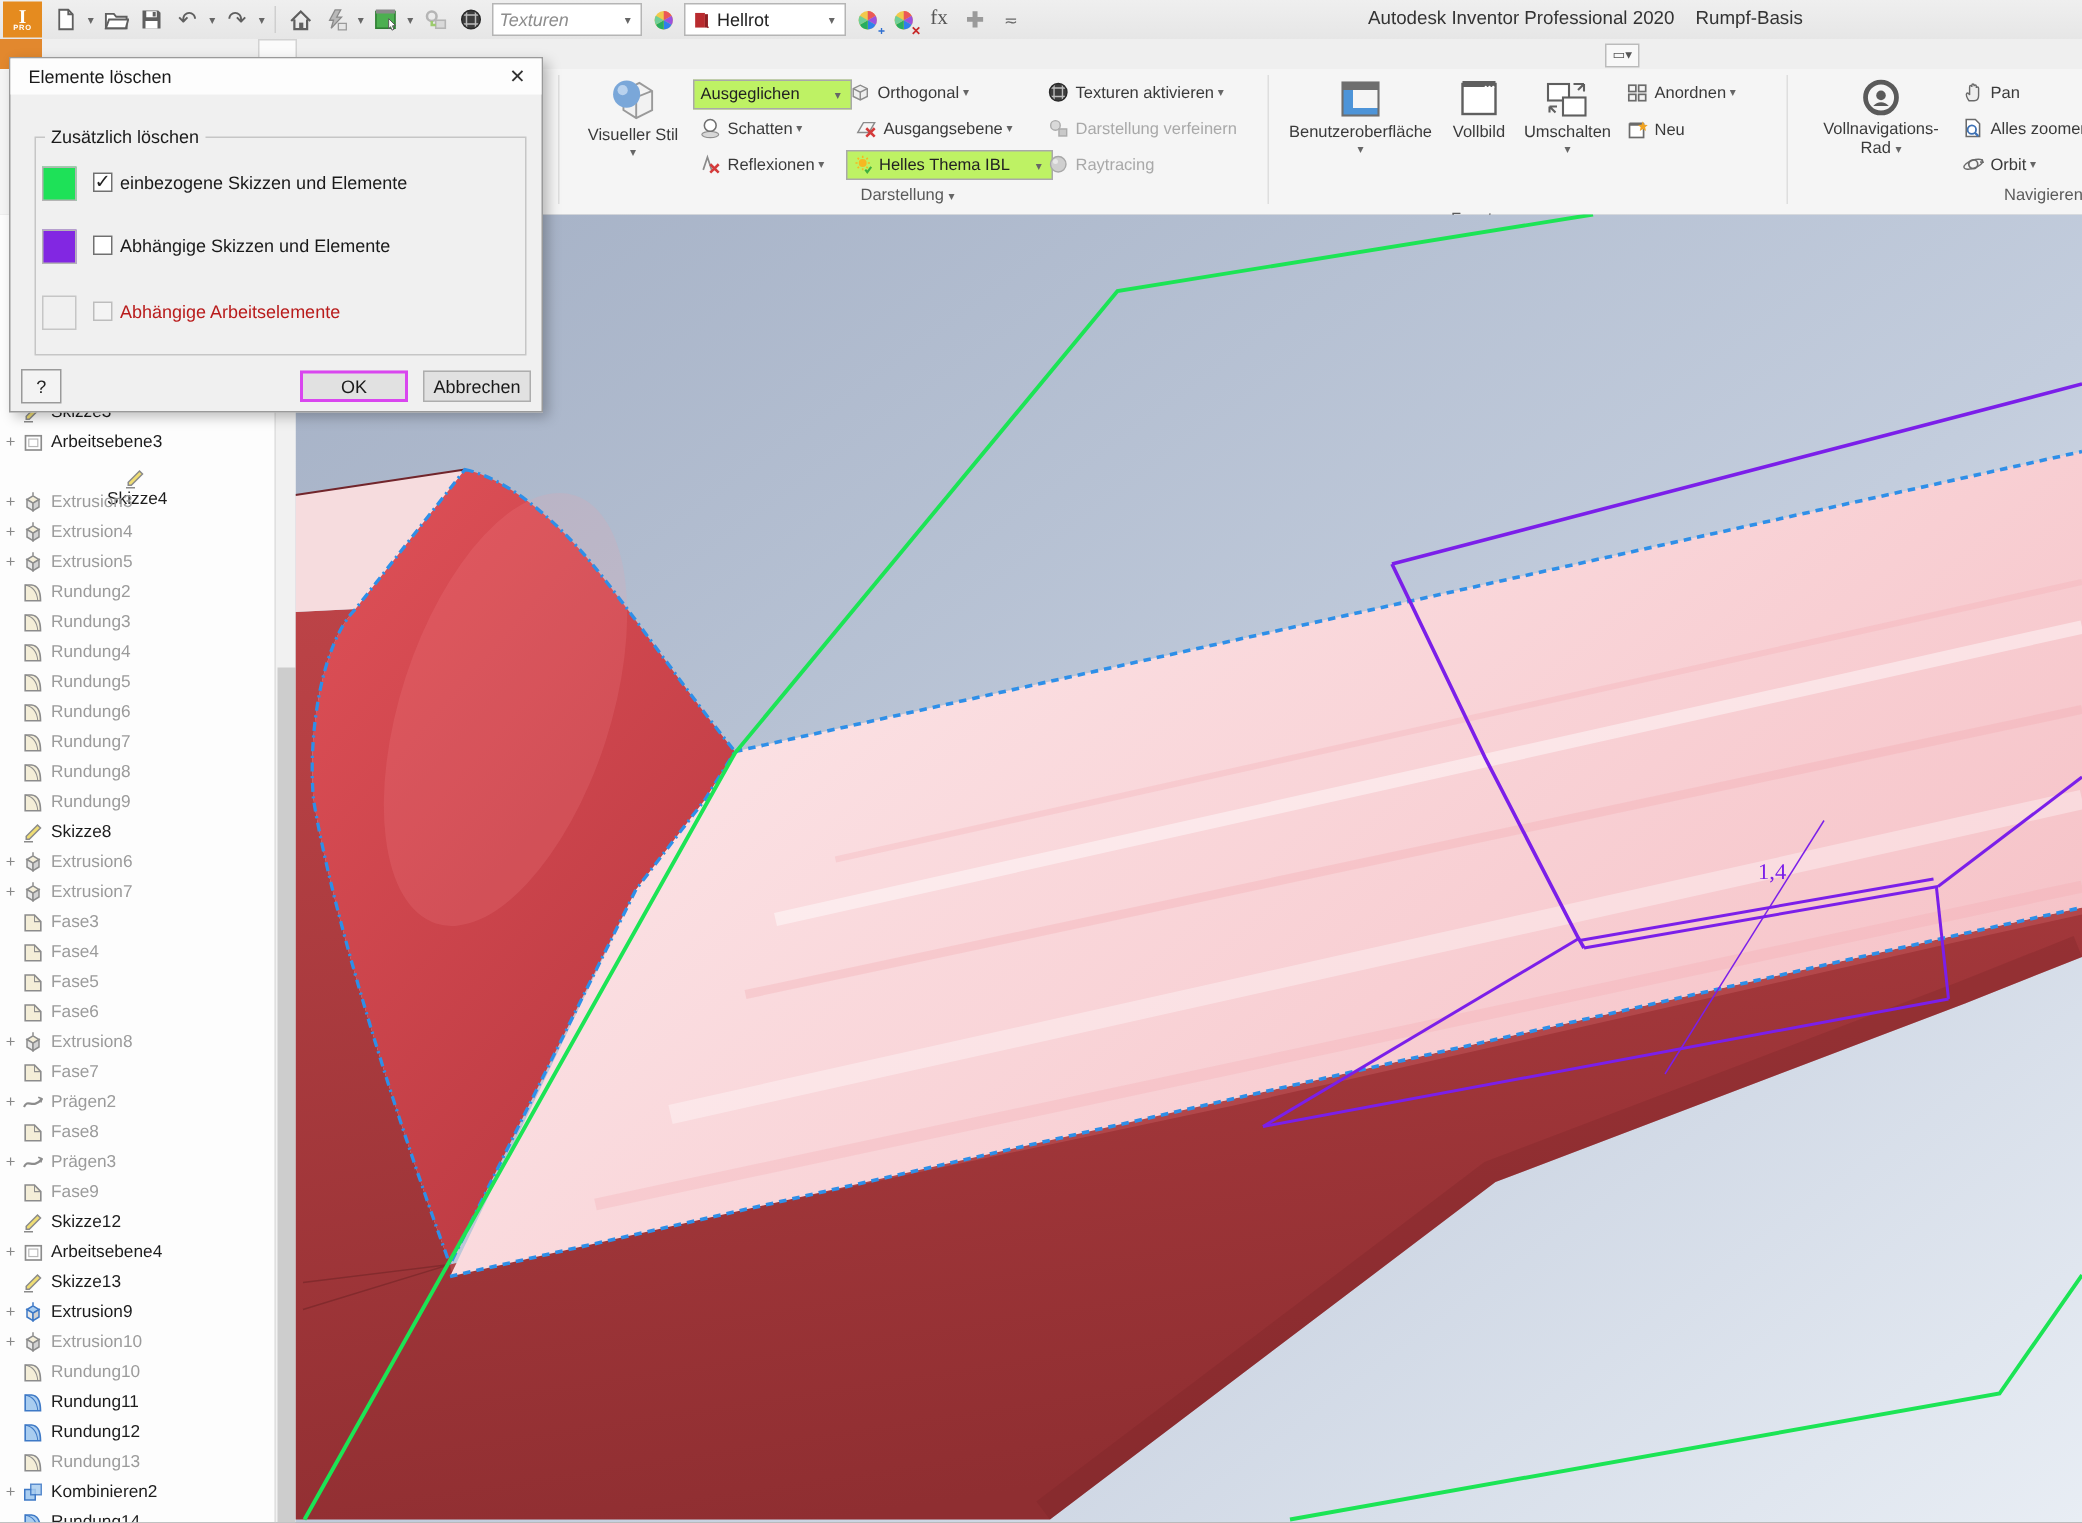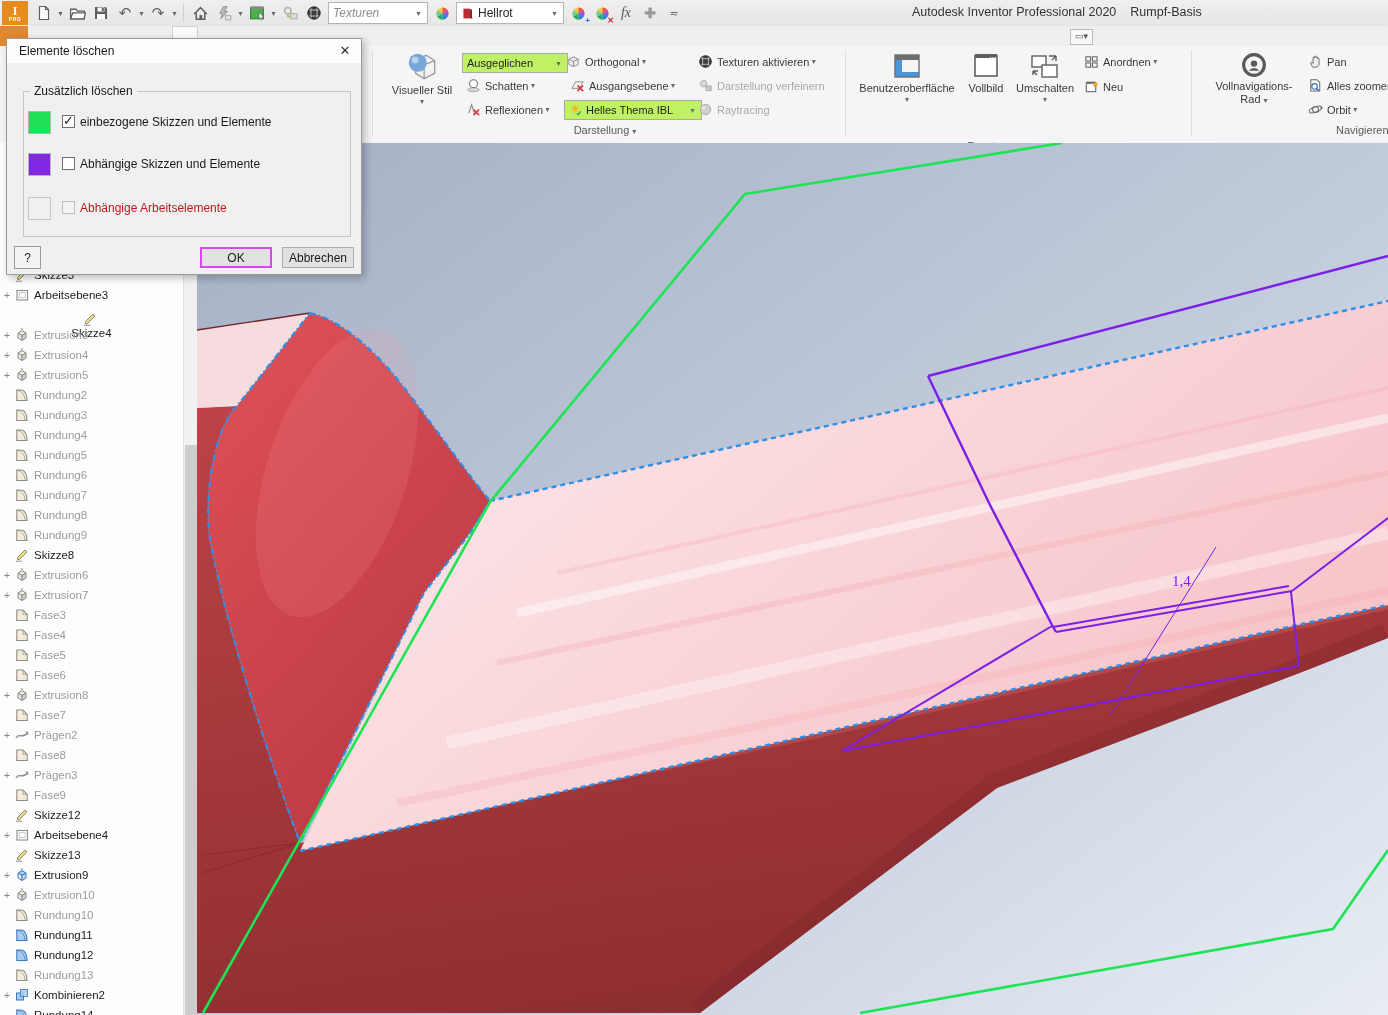--- a/index.html
+++ b/index.html
@@ -323,21 +323,21 @@
             <use href="#sym-colorwheel"></use>
           </svg>
           <span style="position:absolute;right:-1px;bottom:-1px;font-size:8px;color:#2f6fd0;font-weight:bold;">+</span>
         </span>
       <span class="qat-ic" style="position:relative;">
           <svg width="15" height="15">
             <use href="#sym-colorwheel"></use>
           </svg>
           <span style="position:absolute;right:-1px;bottom:-1px;font-size:8px;color:#c62828;font-weight:bold;">✕</span>
         </span>
-      <span class="qat-ic" style="font-family:'Liberation Serif',serif;font-style:italic;font-size:14px;color:#555;">fx</span>
+      <span class="qat-ic" style="font-family:'Liberation Serif',serif;font-size:14px;color:#555;">fx</span>
       <span class="qat-ic" style="color:#9a9a9a;font-size:14px;font-weight:bold;">✚</span>
       <span class="qat-ic" style="color:#6a6a6a;font-size:11px;">≂</span>
     </div>
     <div class="win-title">
       <span>Autodesk Inventor Professional 2020</span><span>Rumpf-Basis</span>
     </div>
   </div>
 
   <div class="tabrow">
 

